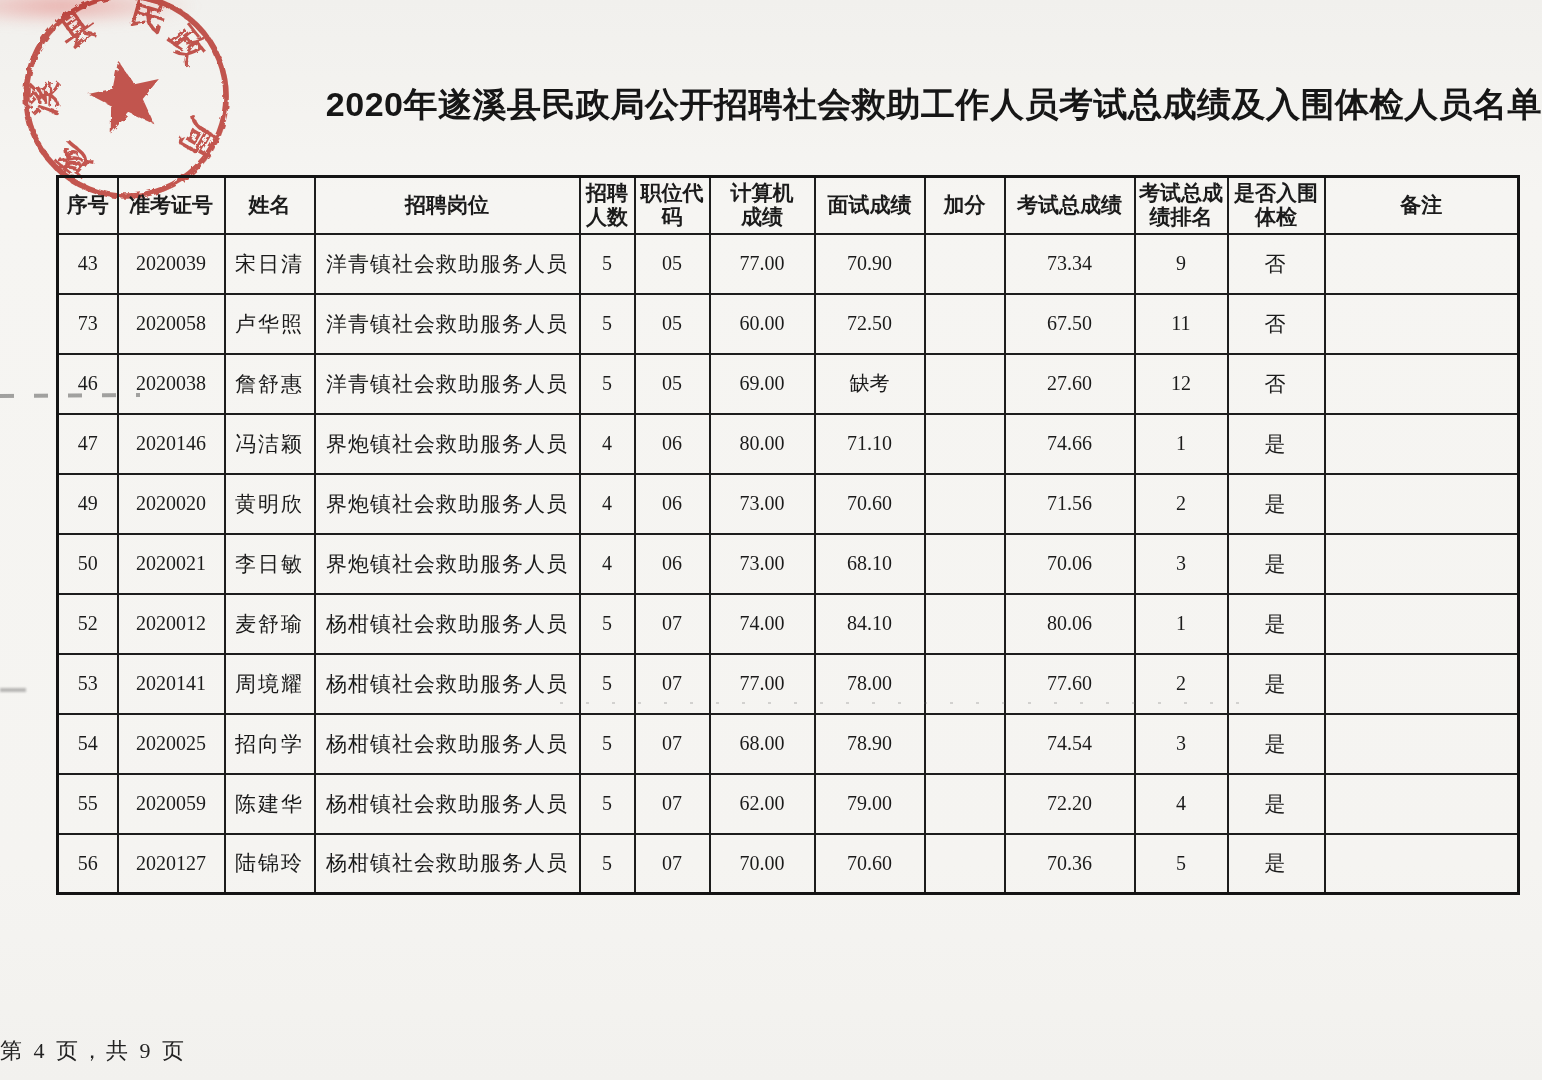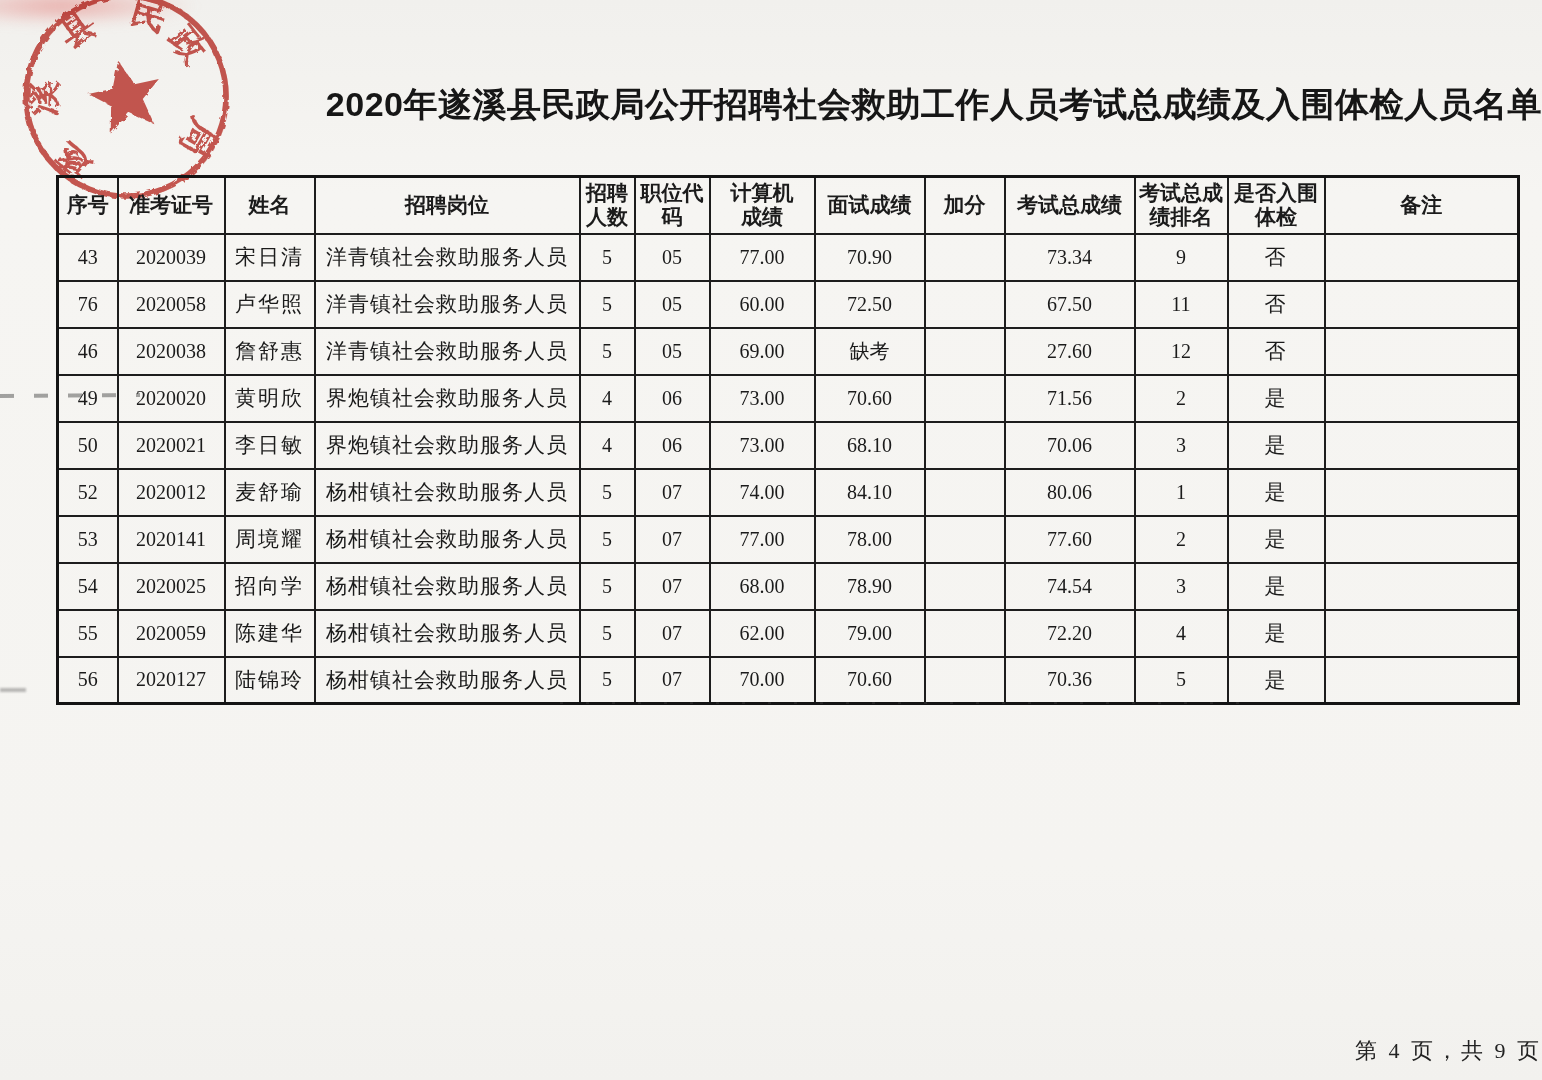--- a/index.html
+++ b/index.html
@@ -49,38 +49,38 @@
   }
   table.results th, table.results td {
     border: 2px solid #1d1d1d;
     text-align: center;
     vertical-align: middle;
     padding: 0 2px;
     overflow: hidden;
   }
   table.results { border: 3px solid #141414; }
   table.results thead tr { height: 57px; }
-  table.results tbody tr { height: 47px; }
+  table.results tbody tr { height: 60px; }
   table.results th {
     font-weight: 700;
     font-size: 21px;
     white-space: pre-line;
     line-height: 1.15;
     font-family: "Liberation Serif", "DejaVu Serif", serif;
   }
   table.results td {
     font-size: 20px;
     font-family: "Liberation Serif", "DejaVu Serif", serif;
   }
   table.results td.c-name   { font-size: 21px; letter-spacing: 2px; }
   table.results td.c-post   { font-size: 21px; letter-spacing: 1px; }
   table.results td.c-num    { font-size: 20px; }
   .footer {
     position: absolute; left: 0; top: 1036px; width: 100%;
-    text-align: right;
+    text-align: left;
     font-size: 22px;
     letter-spacing: 3px;
     color: #222;
   }
   
   .artifact-dashes {
     position: absolute; left: 0; top: 393px; width: 140px; height: 5px;
     background: repeating-linear-gradient(90deg, rgba(40,40,40,0.75) 0 14px, rgba(40,40,40,0) 14px 34px);
     clip-path: polygon(0 20%, 100% 0, 100% 80%, 0 100%);
     opacity: 0.55;
@@ -180,21 +180,21 @@
           <td class="c-num">05</td>
           <td class="c-num">77.00</td>
           <td class="c-num">70.90</td>
           <td class="c-num"></td>
           <td class="c-num">73.34</td>
           <td class="c-num">9</td>
           <td class="c-name">否</td>
           <td class="c-num"></td>
         </tr>
         <tr>
-          <td class="c-num">76</td>
+          <td class="c-num">73</td>
           <td class="c-num">2020058</td>
           <td class="c-name">卢华照</td>
           <td class="c-post">洋青镇社会救助服务人员</td>
           <td class="c-num">5</td>
           <td class="c-num">05</td>
           <td class="c-num">60.00</td>
           <td class="c-num">72.50</td>
           <td class="c-num"></td>
           <td class="c-num">67.50</td>
           <td class="c-num">11</td>
@@ -207,20 +207,35 @@
           <td class="c-name">詹舒惠</td>
           <td class="c-post">洋青镇社会救助服务人员</td>
           <td class="c-num">5</td>
           <td class="c-num">05</td>
           <td class="c-num">69.00</td>
           <td class="c-num">缺考</td>
           <td class="c-num"></td>
           <td class="c-num">27.60</td>
           <td class="c-num">12</td>
           <td class="c-name">否</td>
+          <td class="c-num"></td>
+        </tr>
+        <tr>
+          <td class="c-num">47</td>
+          <td class="c-num">2020146</td>
+          <td class="c-name">冯洁颖</td>
+          <td class="c-post">界炮镇社会救助服务人员</td>
+          <td class="c-num">4</td>
+          <td class="c-num">06</td>
+          <td class="c-num">80.00</td>
+          <td class="c-num">71.10</td>
+          <td class="c-num"></td>
+          <td class="c-num">74.66</td>
+          <td class="c-num">1</td>
+          <td class="c-name">是</td>
           <td class="c-num"></td>
         </tr>
         <tr>
           <td class="c-num">49</td>
           <td class="c-num">2020020</td>
           <td class="c-name">黄明欣</td>
           <td class="c-post">界炮镇社会救助服务人员</td>
           <td class="c-num">4</td>
           <td class="c-num">06</td>
           <td class="c-num">73.00</td>

